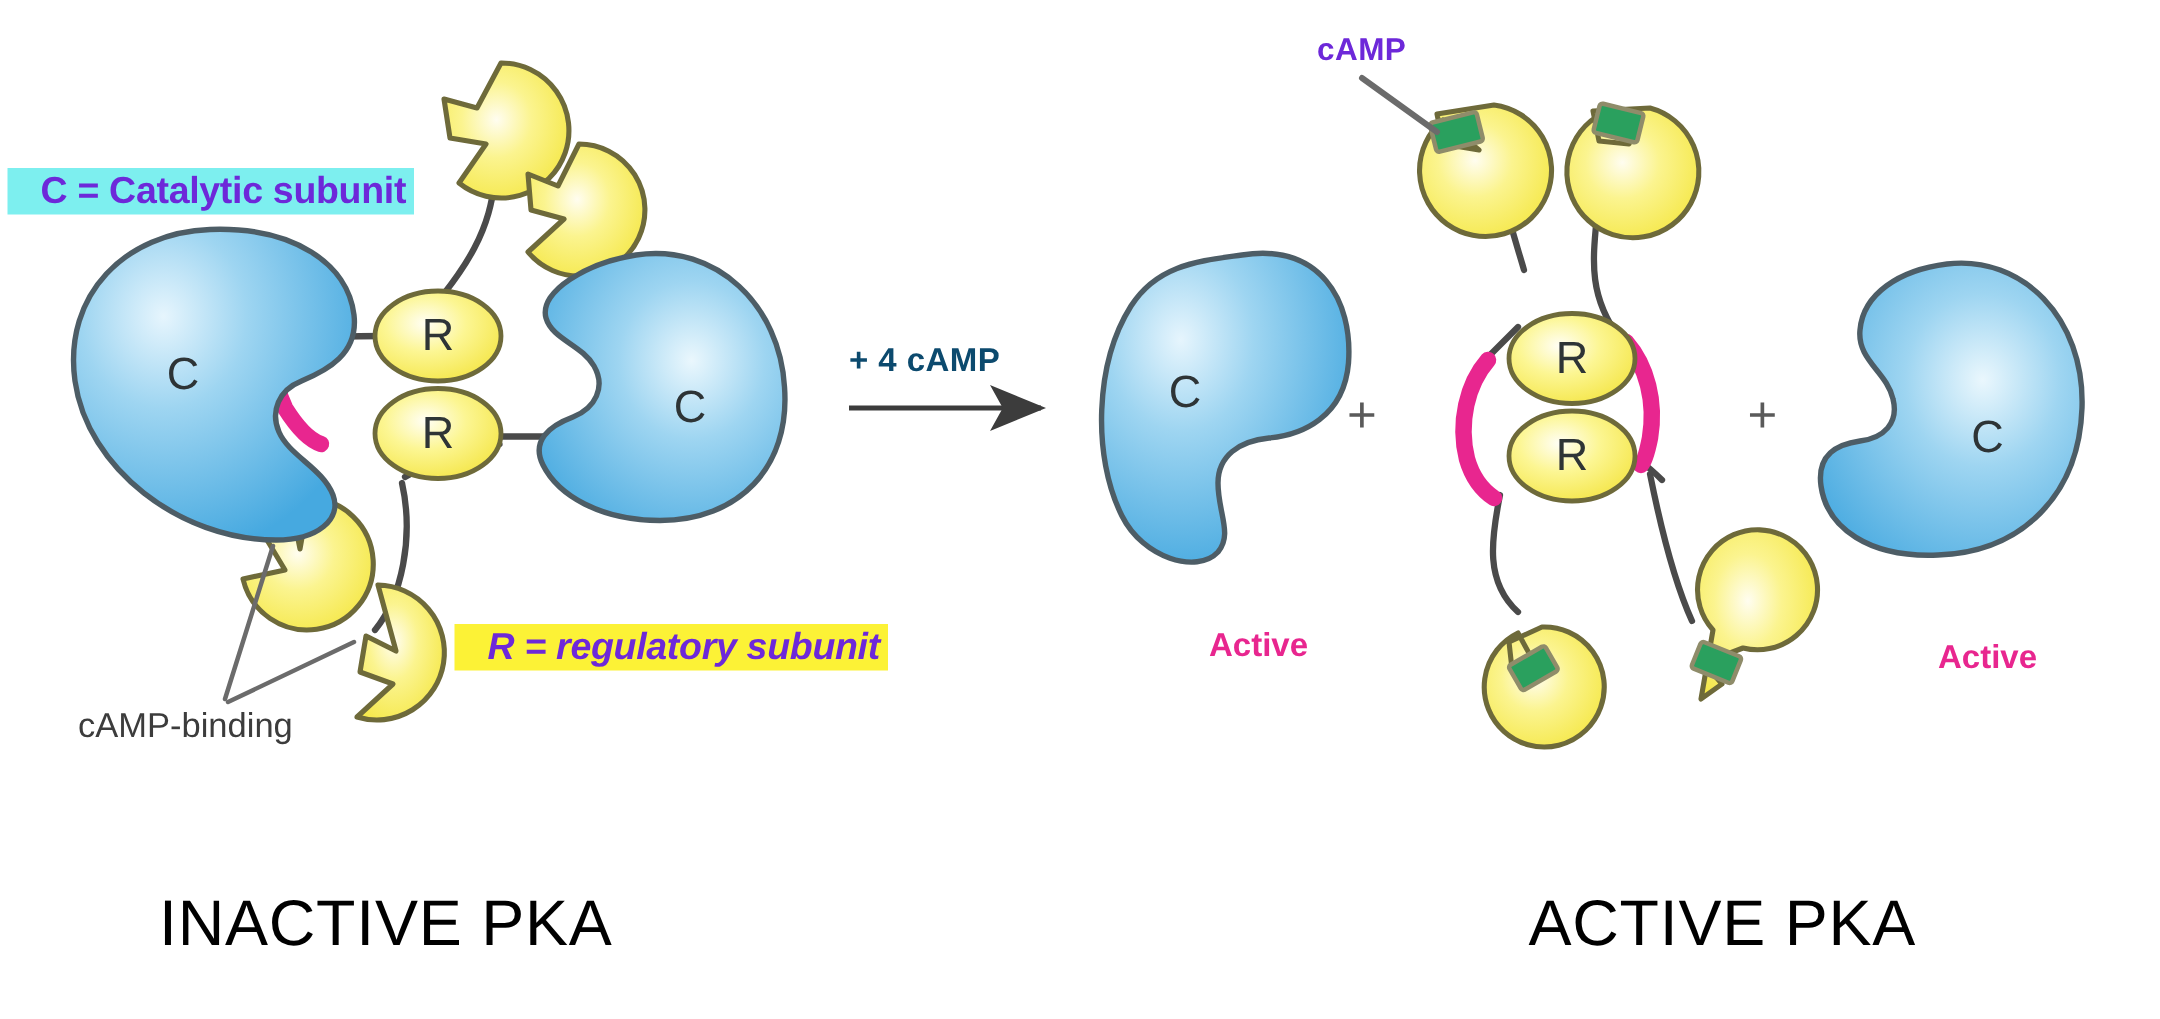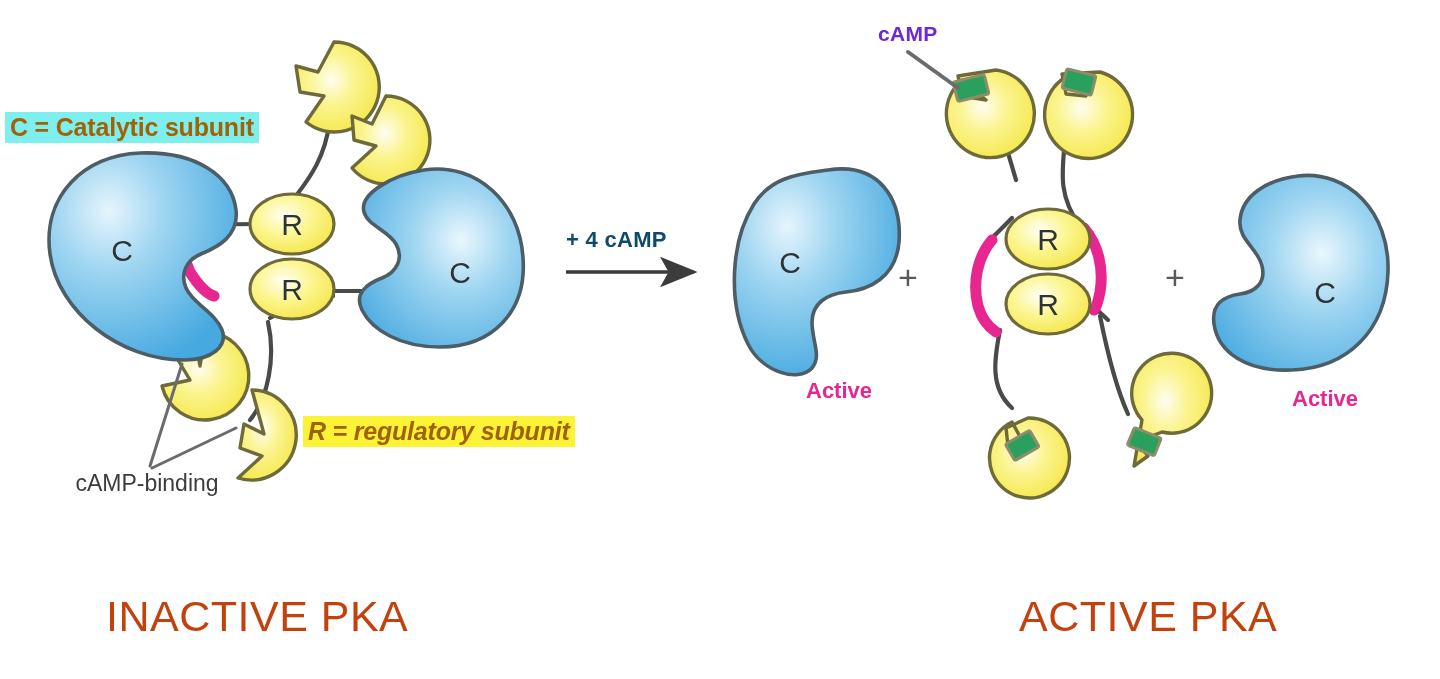--- a/index.html
+++ b/index.html
@@ -25,23 +25,23 @@
     width: 1440px;
     height: 679px;
     display: block;
   }
   .legend-chip {
     position: absolute;
     font-weight: bold;
     font-size: 25px;
     letter-spacing: -0.2px;
     white-space: nowrap;
-    padding: 2px 5px 3px 5px;
+    padding: 2px 5px 3px 22px;
     line-height: 1.05;
-    color: #a16207;
+    color: #6d28d9;
     font-family: "Liberation Sans", sans-serif;
   }
   #legend-catalytic {
     left: 5px;
     top: 112px;
     background: #7defef;
   }
   #legend-regulatory {
     left: 303px;
     top: 416px;
@@ -51,21 +51,20 @@
   .plain-label {
     position: absolute;
     white-space: nowrap;
     font-family: "Liberation Sans", sans-serif;
   }
   #camp-binding-label {
     left: 52px;
     top: 469px;
     font-size: 23px;
     color: #3c3c3c;
-    text-align: center;
     line-height: 1.28;
     width: 190px;
   }
   #arrow-label {
     left: 566px;
     top: 227px;
     font-size: 22px;
     font-weight: bold;
     color: #0c4a6e;
     letter-spacing: 0.3px;
@@ -78,27 +77,28 @@
     color: #6d28d9;
     letter-spacing: 0.3px;
   }
   .active-label {
     position: absolute;
     font-size: 22px;
     font-weight: bold;
     color: #e8268f;
     white-space: nowrap;
     font-family: "Liberation Sans", sans-serif;
+    margin-top: 39px;
   }
   #active-label-left { left: 806px; top: 378px; }
   #active-label-right { left: 1292px; top: 386px; }
   .state-title {
     position: absolute;
     font-size: 43px;
-    color: #c2410c;
+    color: #000000;
     white-space: nowrap;
     letter-spacing: 0.5px;
     font-family: "Liberation Sans", sans-serif;
   }
   #title-inactive { left: 106px; top: 592px; }
   #title-active  { left: 1019px; top: 592px; }
   .plus-sign {
     position: absolute;
     font-size: 34px;
     color: #5a5a5a;

